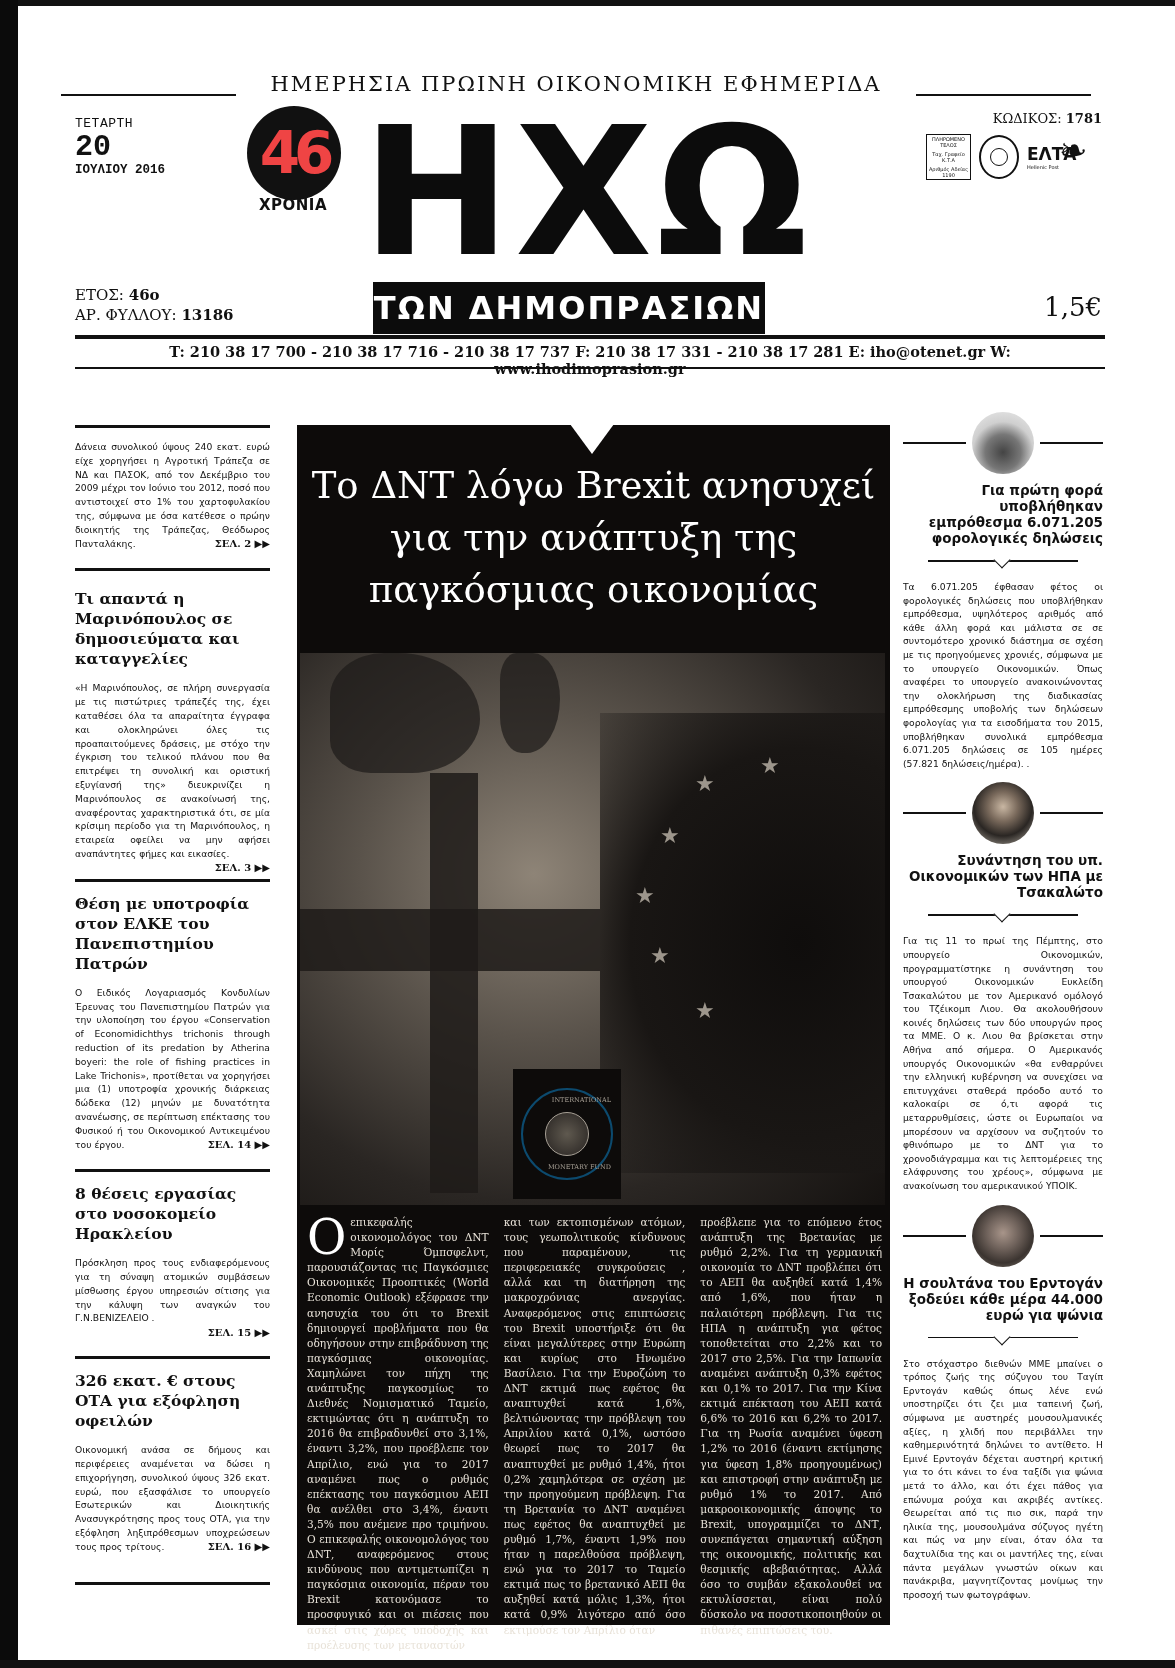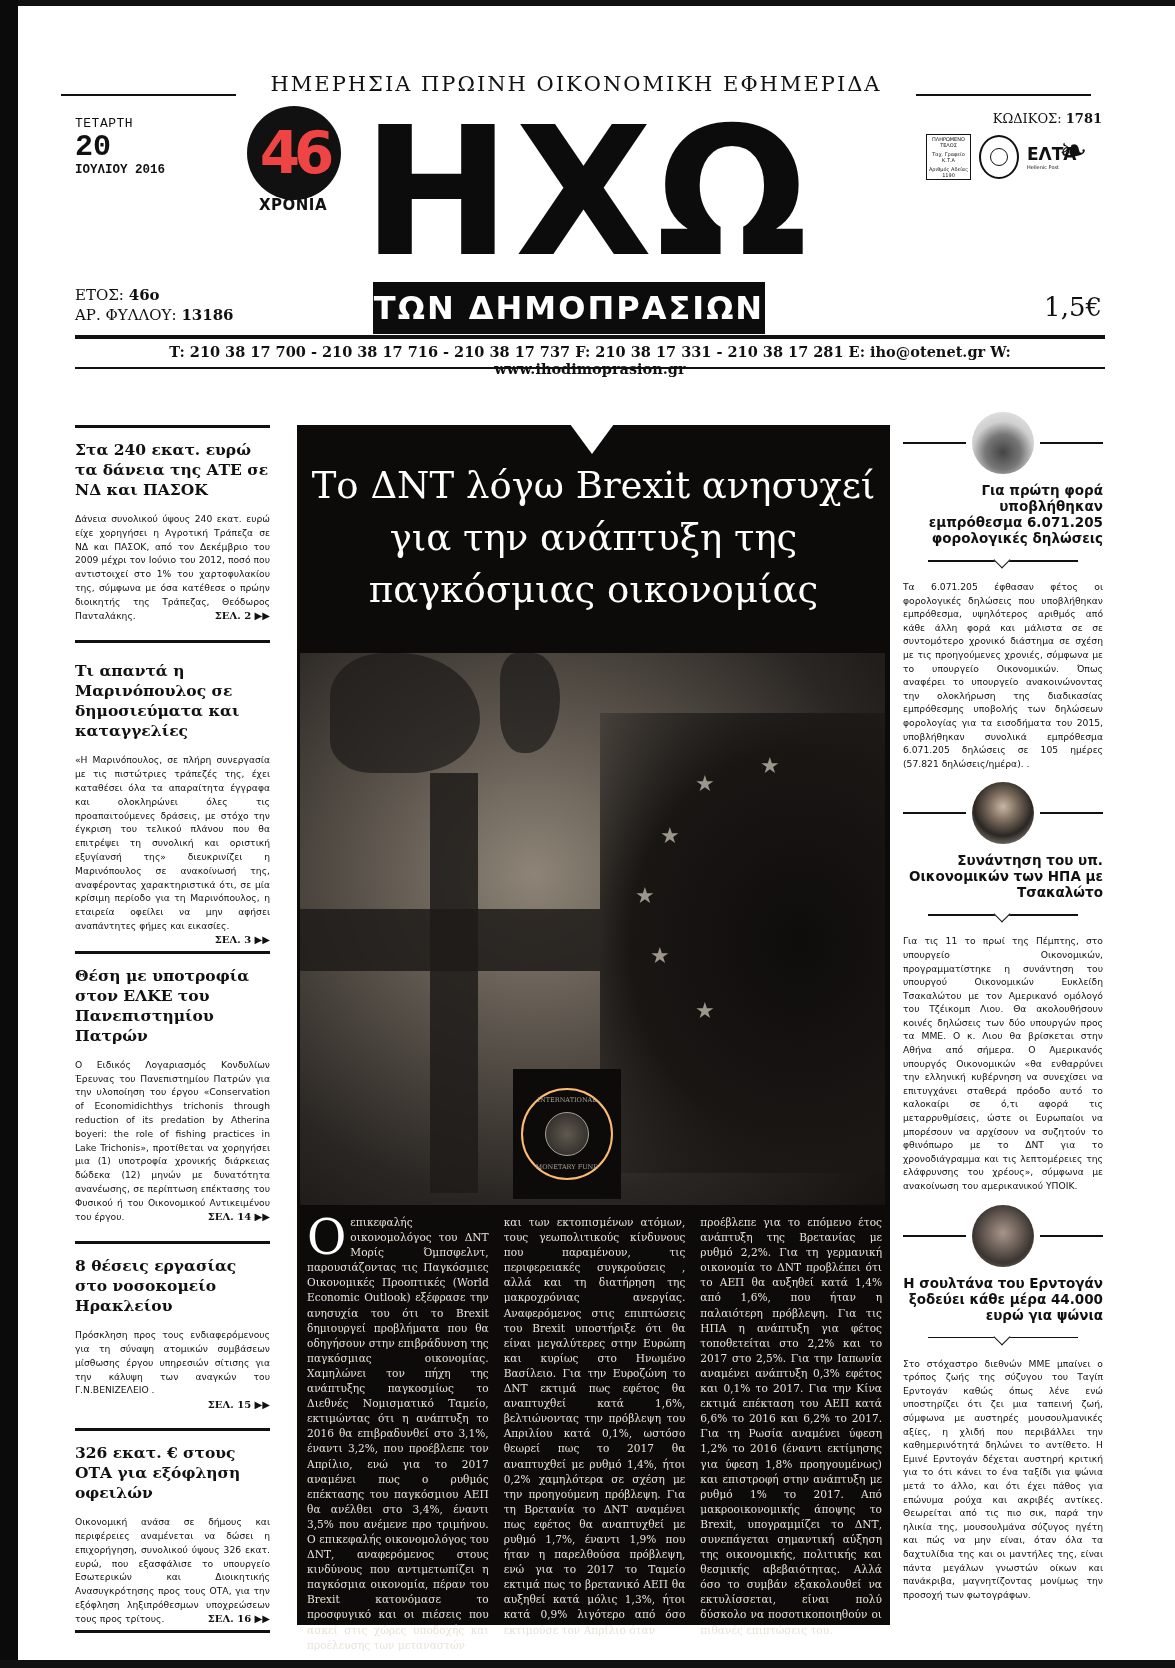--- a/index.html
+++ b/index.html
@@ -45,35 +45,35 @@
   .contact-row { position: absolute; left: 75px; top: 343px; width: 1030px; text-align: center; font-size: 14.5px; font-weight: bold; }
   .contact-rule-bot { position: absolute; left: 75px; top: 367px; width: 1030px; height: 2px; background: #111; }
 
   
   .left-col { position: absolute; left: 75px; top: 425px; width: 195px; }
   .brief { border-top: 3px solid #111; padding-top: 12px; margin-bottom: 18px; }
   .brief h2 { font-family: "DejaVu Serif", serif; font-weight: bold; font-size: 15.5px; line-height: 20px; margin-bottom: 12px; }
   .brief p { font-family: "DejaVu Sans", sans-serif; font-size: 9.2px; line-height: 13.8px; text-align: justify; }
   .brief .sel { font-family: "DejaVu Serif", serif; font-weight: bold; font-size: 10px; float: right; }
   .brief .sel-line { text-align: right; font-family: "DejaVu Serif", serif; font-weight: bold; font-size: 10px; margin-top: 2px; }
-  .brief.last { border-bottom: 3px solid #111; padding-bottom: 4px; }
+  .brief.last { border-bottom: 3px solid #111; padding-bottom: 28px; }
 
   
   .feature { position: absolute; left: 297px; top: 425px; width: 593px; height: 1200px; background: #0d0b0a; }
   .feature .notch { position: absolute; left: 273px; top: -1px; width: 0; height: 0; border-left: 22px solid transparent; border-right: 22px solid transparent; border-top: 30px solid #fff; }
   .feature h1 { position: absolute; left: 0; top: 35px; width: 593px; color: #fff; text-align: center; font-family: "DejaVu Serif", serif; font-weight: normal; font-size: 37px; line-height: 52px; }
   .photo { position: absolute; left: 3px; top: 228px; width: 585px; height: 552px; background: radial-gradient(ellipse at 40% 40%, #8e8477 0%, #5a534b 35%, #2a2623 70%, #151210 100%); overflow: hidden; }
   .photo .uk-h { position: absolute; left: 0; top: 256px; width: 300px; height: 62px; background: #1e1b19; opacity: 0.85; }
   .photo .uk-v { position: absolute; left: 130px; top: 120px; width: 48px; height: 420px; background: #1e1b19; opacity: 0.85; }
   .photo .eu { position: absolute; left: 300px; top: 60px; width: 285px; height: 460px; background: radial-gradient(ellipse at 70% 50%, #0f0d0c 0%, #191614 60%, rgba(30,27,25,0.3) 100%); }
   .photo .star { position: absolute; color: #9d968c; font-size: 22px; }
   .photo .map1 { position: absolute; left: 30px; top: 0; width: 150px; height: 120px; background: #1d1a18; border-radius: 40% 60% 50% 30%; opacity: 0.7; }
   .photo .map2 { position: absolute; left: 200px; top: 0; width: 60px; height: 100px; background: #1d1a18; border-radius: 30% 50% 60% 40%; opacity: 0.7; }
   .imf { position: absolute; left: 213px; top: 416px; width: 108px; height: 130px; background: #0d0b0a; display: flex; align-items: center; justify-content: center; }
-  .imf .seal { width: 92px; height: 92px; border-radius: 50%; border: 2px solid #fdba74; display: flex; align-items: center; justify-content: center; color: #a8a196; font-family: "DejaVu Serif", serif; font-size: 6.5px; text-align: center; line-height: 9px; position: relative; }
+  .imf .seal { width: 92px; height: 92px; border-radius: 50%; border: 2px solid #0c4a6e; display: flex; align-items: center; justify-content: center; color: #a8a196; font-family: "DejaVu Serif", serif; font-size: 6.5px; text-align: right; line-height: 9px; position: relative; }
   .imf .seal .globe { position: absolute; left: 22px; top: 22px; width: 44px; height: 44px; border-radius: 50%; border: 1.5px solid #a8a196; background: radial-gradient(circle, #5f594f, #262220); }
   .imf .seal .t1 { position: absolute; top: 6px; left: 0; width: 100%; }
   .imf .seal .t2 { position: absolute; bottom: 6px; left: 0; width: 100%; }
 
   .feature-cols { position: absolute; left: 10px; top: 790px; width: 575px; display: flex; gap: 15px; }
   .feature-cols .col { flex: 1; color: #e8e2d8; font-family: "DejaVu Serif", serif; font-size: 10.6px; line-height: 15.1px; text-align: justify; }
   .feature-cols .dropcap { float: left; font-size: 48px; line-height: 40px; margin: 2px 4px 0 0; color: #fff; font-family: "DejaVu Serif", serif; }
 
   
   .right-col { position: absolute; left: 903px; top: 410px; width: 200px; }
@@ -143,21 +143,20 @@
 </div>
 
 <div class="price">1,5€</div>
 
 <div class="contact-rule-top"></div>
 <div class="contact-row">T: 210 38 17 700 - 210 38 17 716 - 210 38 17 737   F: 210 38 17 331 - 210 38 17 281   E: iho@otenet.gr W: www.ihodimoprasion.gr</div>
 <div class="contact-rule-bot"></div>
 
 <div class="left-col">
   <div class="brief">
-    <h2>Στα 240 εκατ. ευρώ τα δάνεια της ΑΤΕ σε ΝΔ και ΠΑΣΟΚ</h2>
     <p><span>Δάνεια συνολικού ύψους 240 εκατ. ευρώ είχε χορηγήσει η Αγροτική Τράπεζα σε ΝΔ και ΠΑΣΟΚ, από τον Δεκέμβριο του 2009 μέχρι τον Ιούνιο του 2012, ποσό που αντιστοιχεί στο 1% του χαρτοφυλακίου της, σύμφωνα με όσα κατέθεσε ο πρώην διοικητής της Τράπεζας, Θεόδωρος Πανταλάκης.</span> <span class="sel">ΣΕΛ. 2 ▶▶</span></p>
   </div>
   <div class="brief" style="padding-top:18px;">
     <h2>Τι απαντά η Μαρινόπουλος σε δημοσιεύματα και καταγγελίες</h2>
     <p><span>«Η Μαρινόπουλος, σε πλήρη συνεργασία με τις πιστώτριες τράπεζές της, έχει καταθέσει όλα τα απαραίτητα έγγραφα και ολοκληρώνει όλες τις προαπαιτούμενες δράσεις, με στόχο την έγκριση του τελικού πλάνου που θα επιτρέψει τη συνολική και οριστική εξυγίανσή της» διευκρινίζει η Μαρινόπουλος σε ανακοίνωσή της, αναφέροντας χαρακτηριστικά ότι, σε μία κρίσιμη περίοδο για τη Μαρινόπουλος, η εταιρεία οφείλει να μην αφήσει αναπάντητες φήμες και εικασίες.</span> <span class="sel">ΣΕΛ. 3 ▶▶</span></p>
   </div>
   <div class="brief">
     <h2>Θέση με υποτροφία στον ΕΛΚΕ του Πανεπιστημίου Πατρών</h2>
     <p><span>Ο Ειδικός Λογαριασμός Κονδυλίων Έρευνας του Πανεπιστημίου Πατρών για την υλοποίηση του έργου «Conservation of Economidichthys trichonis through reduction of its predation by Atherina boyeri: the role of fishing practices in Lake Trichonis», προτίθεται να χορηγήσει μια (1) υποτροφία χρονικής διάρκειας δώδεκα (12) μηνών με δυνατότητα ανανέωσης, σε περίπτωση επέκτασης του Φυσικού ή του Οικονομικού Αντικειμένου του έργου.</span> <span class="sel">ΣΕΛ. 14 ▶▶</span></p>
   </div>

